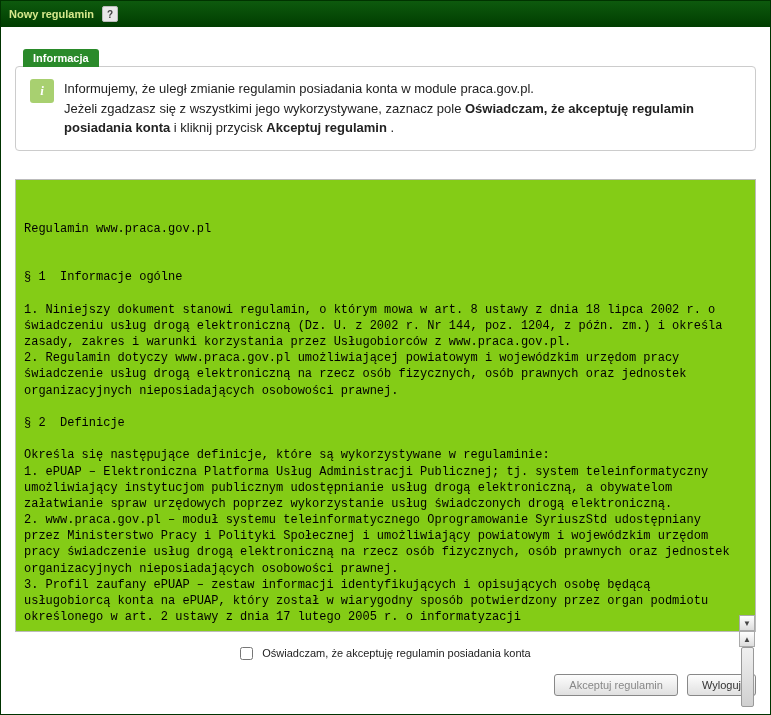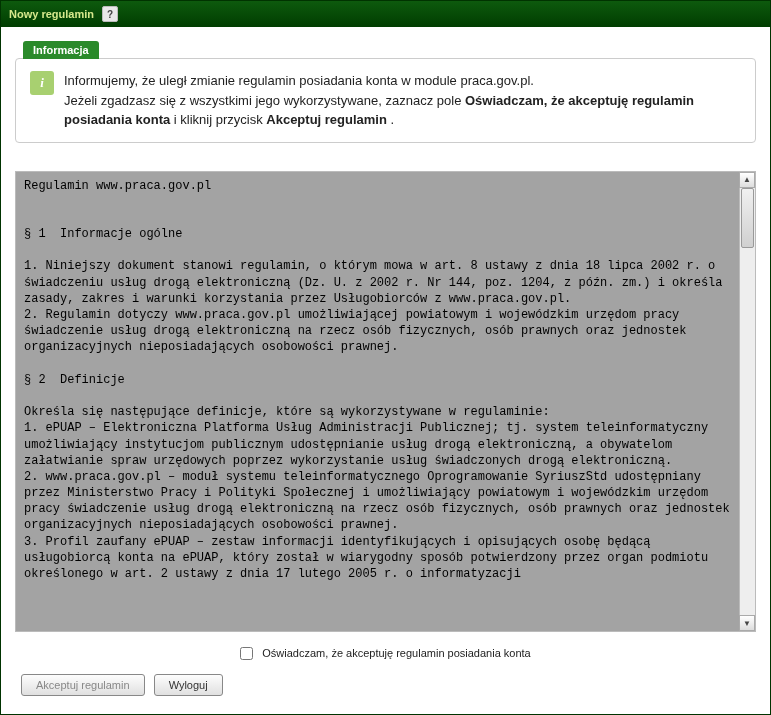--- a/index.html
+++ b/index.html
@@ -2,37 +2,37 @@
 <html><head>
 <meta charset="utf-8">
 <style>
   * { box-sizing: border-box; margin: 0; padding: 0; }
   body { font-family: Verdana, Arial, sans-serif; font-size: 11px; background: #fff; }
   .window { width: 771px; height: 715px; border: 1px solid #003300; background: #fff; }
   .titlebar { background: linear-gradient(#0d5a0d, #003d00); height: 26px; display: flex; align-items: center; padding: 0 8px; }
   .title { color: #d6e88c; font-weight: bold; font-size: 11px; }
   .help-btn { margin-left: 8px; width: 16px; height: 16px; background: #e8e8e8; border: 1px solid #bbb; border-radius: 2px; display: flex; align-items: center; justify-content: center; font-size: 10px; font-weight: bold; color: #444; cursor: pointer; }
   .content { padding: 14px; height: calc(100% - 26px); display: flex; flex-direction: column; }
-  .info-tab-wrap { position: relative; margin-bottom: -1px; z-index: 2; margin-left: 8px; }
+  .info-tab-wrap { position: relative; margin-bottom: -1px; z-index: 2; margin-left: 8px; margin-top: 8px; }
   .info-tab { display: inline-block; background: #2a8a2a; color: #fff; font-weight: bold; font-size: 11px; padding: 3px 10px; border-radius: 3px 3px 0 0; }
   .info-panel { border: 1px solid #ccc; border-radius: 4px; padding: 12px 14px; background: #fff; display: flex; gap: 10px; }
   .info-icon { width: 24px; height: 24px; background: #a8d070; border-radius: 3px; display: flex; align-items: center; justify-content: center; color: #fff; font-weight: bold; font-style: italic; font-family: Georgia, serif; font-size: 13px; flex-shrink: 0; }
   .info-text { font-size: 13px; line-height: 1.5; color: #222; }
   .info-text b { font-weight: bold; }
-  .regs-box { margin-top: 28px; border: 1px solid #bbb; background: #a3a3a3; position: relative; flex: 1; display: flex; }
+  .regs-box { margin-top: 28px; border: 1px solid #bbb; background: #84cc16; position: relative; flex: 1; display: flex; align-items: flex-end; }
   .regs-text { flex: 1; padding: 6px 8px; font-family: "Courier New", monospace; font-size: 12px; line-height: 1.35; color: #000; overflow: hidden; white-space: pre-wrap; word-wrap: break-word; }
   .scrollbar { width: 16px; background: #eee; border-left: 1px solid #bbb; position: relative; }
   .scroll-up, .scroll-down { width: 16px; height: 16px; background: linear-gradient(#fff,#ddd); border: 1px solid #aaa; display: flex; align-items: center; justify-content: center; font-size: 8px; color: #444; position: absolute; left: -1px; }
   .scroll-up { top: 0; }
   .scroll-down { bottom: 0; }
   .scroll-thumb { position: absolute; top: 16px; left: 1px; width: 13px; height: 60px; background: linear-gradient(#f0f0f0,#d0d0d0); border: 1px solid #999; border-radius: 2px; }
   .checkbox-row { text-align: center; padding: 14px 0 10px; }
   .checkbox-row input { vertical-align: middle; margin-right: 6px; }
   .checkbox-row label { font-size: 11px; color: #222; vertical-align: middle; }
-  .button-row { padding: 4px 0; }
+  .button-row { text-align: right; padding: 4px 0; }
   .btn { display: inline-block; padding: 4px 14px; font-size: 11px; border: 1px solid #888; border-radius: 3px; background: linear-gradient(#fdfdfd,#e0e0e0); cursor: pointer; margin-left: 6px; color: #333; }
   .btn:first-child { color: #888; }
 </style>
 </head>
 <body>
 
 <div class="window">
   <div class="titlebar">
     <span class="title">Nowy regulamin</span>
     <span class="help-btn">?</span>

